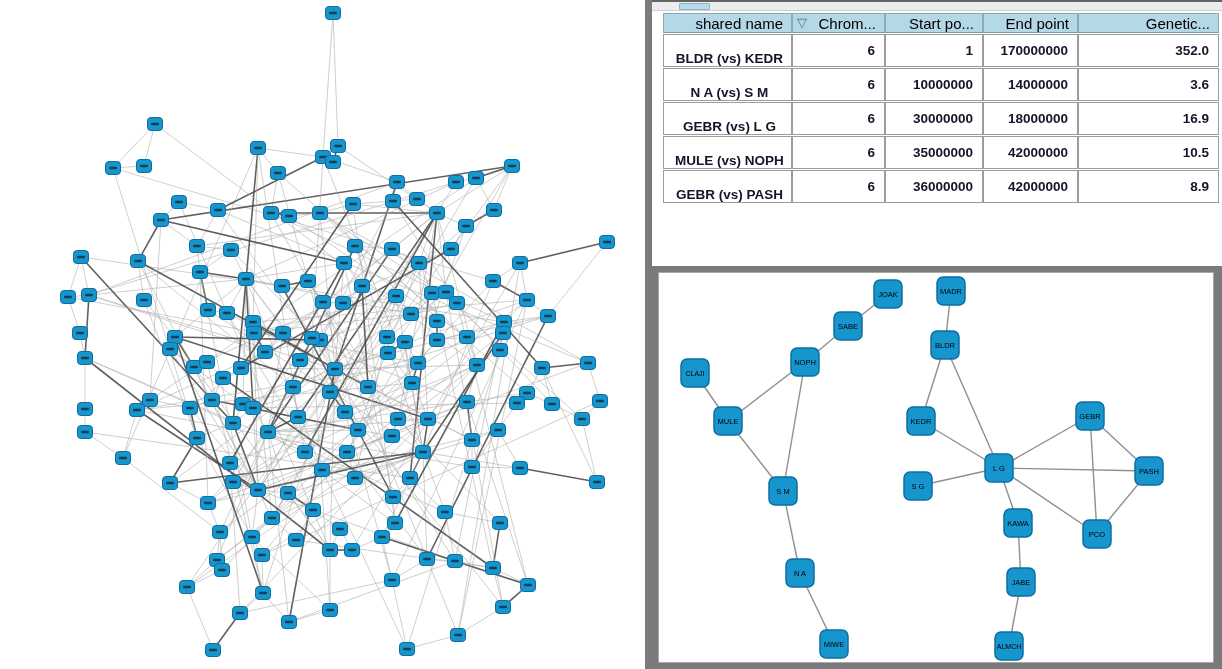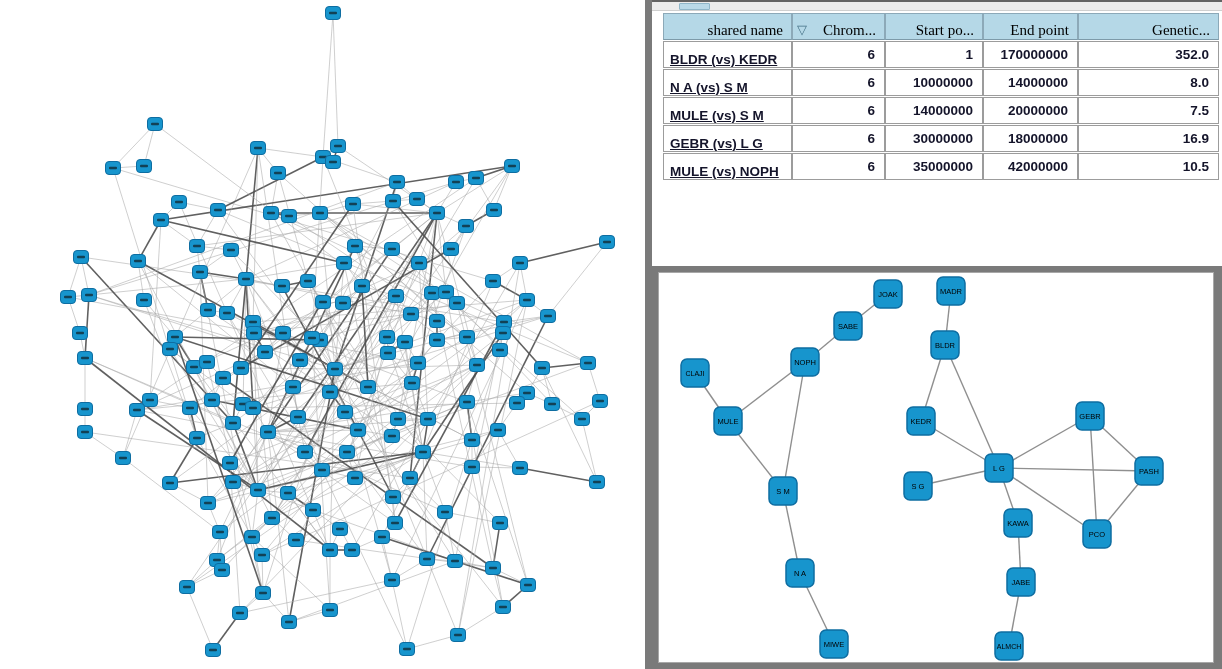--- a/index.html
+++ b/index.html
@@ -14,24 +14,24 @@
   .divider{position:absolute;left:645px;top:0;width:7px;height:669px;background:#7a7a7a;}
   .divider-light{position:absolute;left:652px;top:0;width:10px;height:263px;background:#d7dde0;}
 
   
   .table-panel{position:absolute;left:652px;top:0;width:570px;height:264px;background:#fff;}
   .topbar{position:absolute;left:0;top:0;width:570px;height:2px;background:#636363;}
   .hscroll{position:absolute;left:0;top:2px;width:570px;height:9px;background:#ececec;border-bottom:1px solid #cfcfcf;}
   .hscroll .thumb{position:absolute;left:27px;top:1px;width:31px;height:7px;background:#b9d9e8;border:1px solid #8fb6c9;border-radius:1px;}
   table.attr{position:absolute;left:11px;top:12px;border-collapse:separate;border-spacing:0 1px;table-layout:fixed;width:556px;}
   table.attr th{height:20px;background:#b5d8e7;border:1px solid #8ca9b8;border-bottom-color:#7d9aa9;
-    font-size:15px;font-weight:400;color:#000;text-align:right;padding:8px 8px 0 2px;white-space:nowrap;overflow:hidden;font-family:Liberation Serif, serif;}
+    font-size:15px;font-weight:400;color:#000;text-align:right;padding:0 8px 0 2px;white-space:nowrap;overflow:hidden;}
   table.attr td{height:18px;background:#fff;border:1px solid #9c9c9c;
     font-size:13.5px;font-weight:600;color:#14142a;text-align:right;padding:0 9px 0 2px;white-space:nowrap;overflow:hidden;}
-  table.attr td.c0{text-align:left;padding:10px 2px 0 6px;text-decoration:underline;}
+  table.attr td.c0{text-align:center;padding:16px 2px 0 6px;}
   .funnel{float:left;color:#467287;font-size:13px;margin-left:2px;}
 
   
   .detail-panel{position:absolute;left:648px;top:266px;width:574px;height:403px;background:#7a7a7a;
     border:0;padding:7px 9px 21px 11px;}
   .detail-inner{width:554px;height:389px;background:#fff;outline:1px solid #a8a8a8;position:relative;}
   #detail-svg{position:absolute;left:0;top:0;}
 </style>
 </head>
 <body>
@@ -1148,42 +1148,42 @@
             <td class="c1">6</td>
             <td class="c2">1</td>
             <td class="c3">170000000</td>
             <td class="c4">352.0</td>
           </tr>
           <tr>
             <td class="c0">N A (vs) S M</td>
             <td class="c1">6</td>
             <td class="c2">10000000</td>
             <td class="c3">14000000</td>
-            <td class="c4">8.0</td>
-          </tr>
-          <tr>
-            <td class="c0">MULE (vs) S M</td>
-            <td class="c1">6</td>
-            <td class="c2">14000000</td>
-            <td class="c3">20000000</td>
-            <td class="c4">7.5</td>
+            <td class="c4">3.6</td>
           </tr>
           <tr>
             <td class="c0">GEBR (vs) L G</td>
             <td class="c1">6</td>
             <td class="c2">30000000</td>
             <td class="c3">18000000</td>
             <td class="c4">16.9</td>
           </tr>
           <tr>
             <td class="c0">MULE (vs) NOPH</td>
             <td class="c1">6</td>
             <td class="c2">35000000</td>
             <td class="c3">42000000</td>
             <td class="c4">10.5</td>
+          </tr>
+          <tr>
+            <td class="c0">GEBR (vs) PASH</td>
+            <td class="c1">6</td>
+            <td class="c2">36000000</td>
+            <td class="c3">42000000</td>
+            <td class="c4">8.9</td>
           </tr>
         </tbody>
     </table>
   </div>
 
   <div class="detail-panel">
     <div class="detail-inner">
       <svg id="detail-svg" width="554" height="389" viewBox="0 0 554 389">
           <g>
             <line x1="229" y1="21" x2="189" y2="53" stroke="#8f8f8f" stroke-width="1.4"></line>

